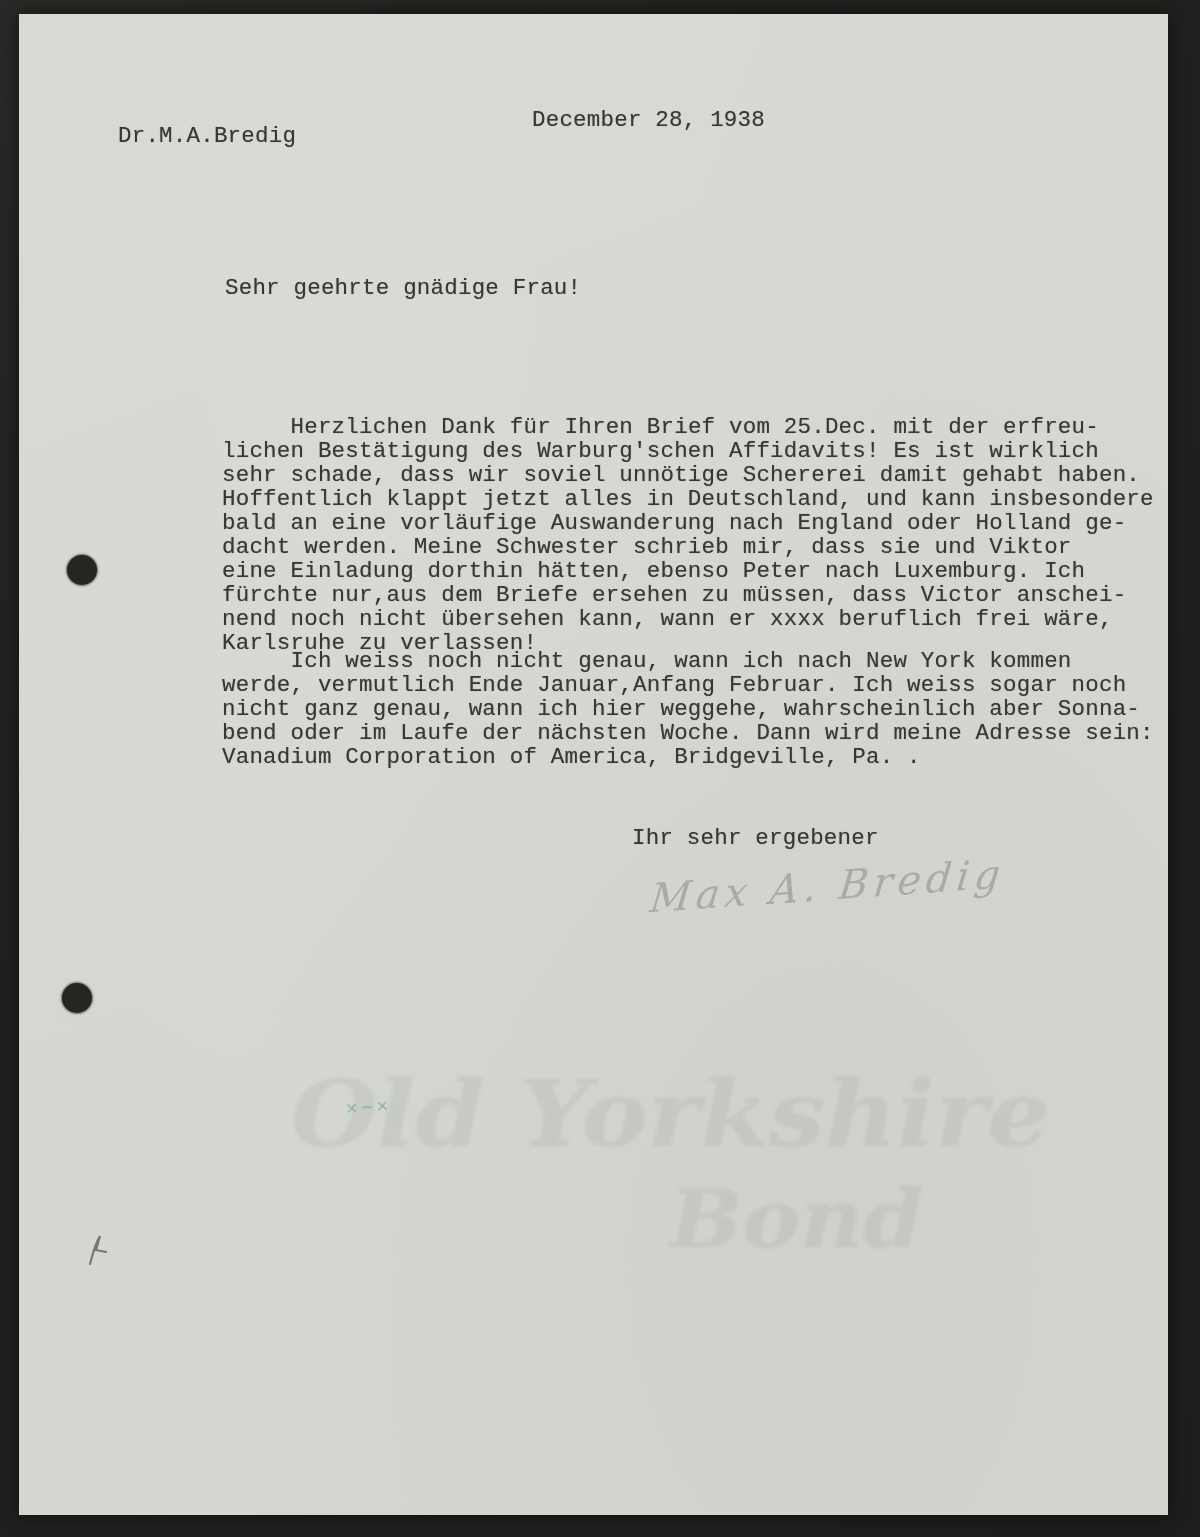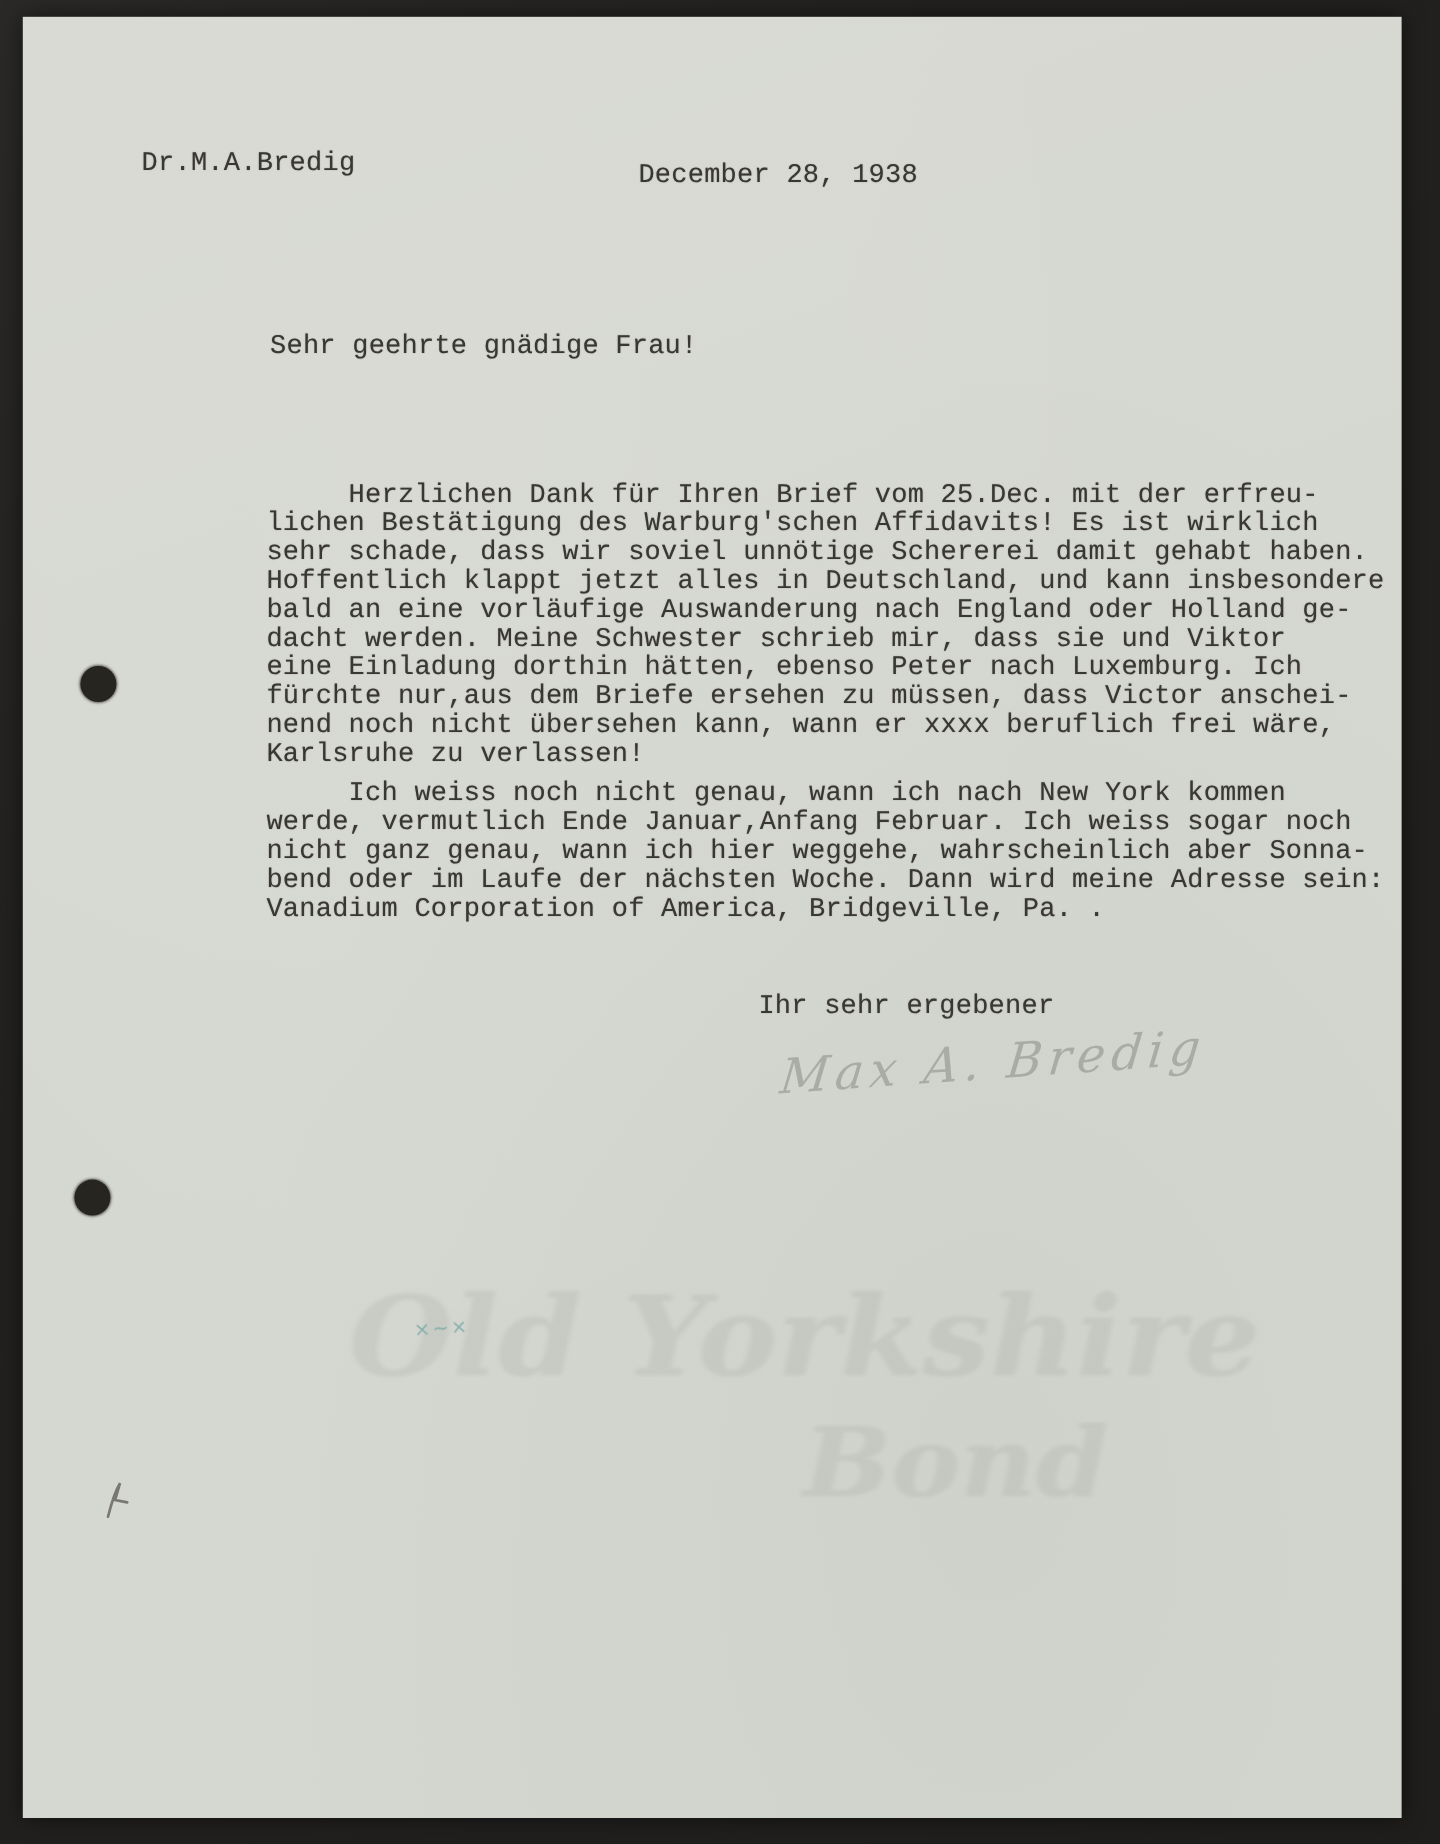--- a/index.html
+++ b/index.html
@@ -19,25 +19,25 @@
   .txt{
     position:absolute;color:#393731;white-space:pre-wrap;
     font-size:22.5px;line-height:24px;letter-spacing:0.2px;
     text-shadow:0 0 1px rgba(57,55,49,0.45);
   }
   .hole{position:absolute;width:30px;height:30px;border-radius:50%;
     background:#26251f;box-shadow:0 0 2px 1px rgba(38,37,31,0.6);}
   .hole-1{left:48px;top:541px;}
   .hole-2{left:43px;top:969px;}
   .sender{left:99px;top:110px;}
-  .date{left:513px;top:120px;}
+  .date{left:513px;top:94px;}
   .address{left:875px;top:110px;}
   .salutation{left:206px;top:262px;}
   .para{left:203px;}
-  .p1{top:386px;}
+  .p1{top:401px;}
   .p2{top:635px;}
   .p3{top:738px;}
   .closing{left:613px;top:812px;}
   .signature{
     position:absolute;left:631px;top:850px;width:320px;
     font-family:"DejaVu Serif","Liberation Serif",serif;font-style:italic;
     font-size:40px;color:rgba(95,95,92,0.34);letter-spacing:5px;
     transform:rotate(-4deg) skewX(-10deg);white-space:nowrap;
   }
   .watermark{

